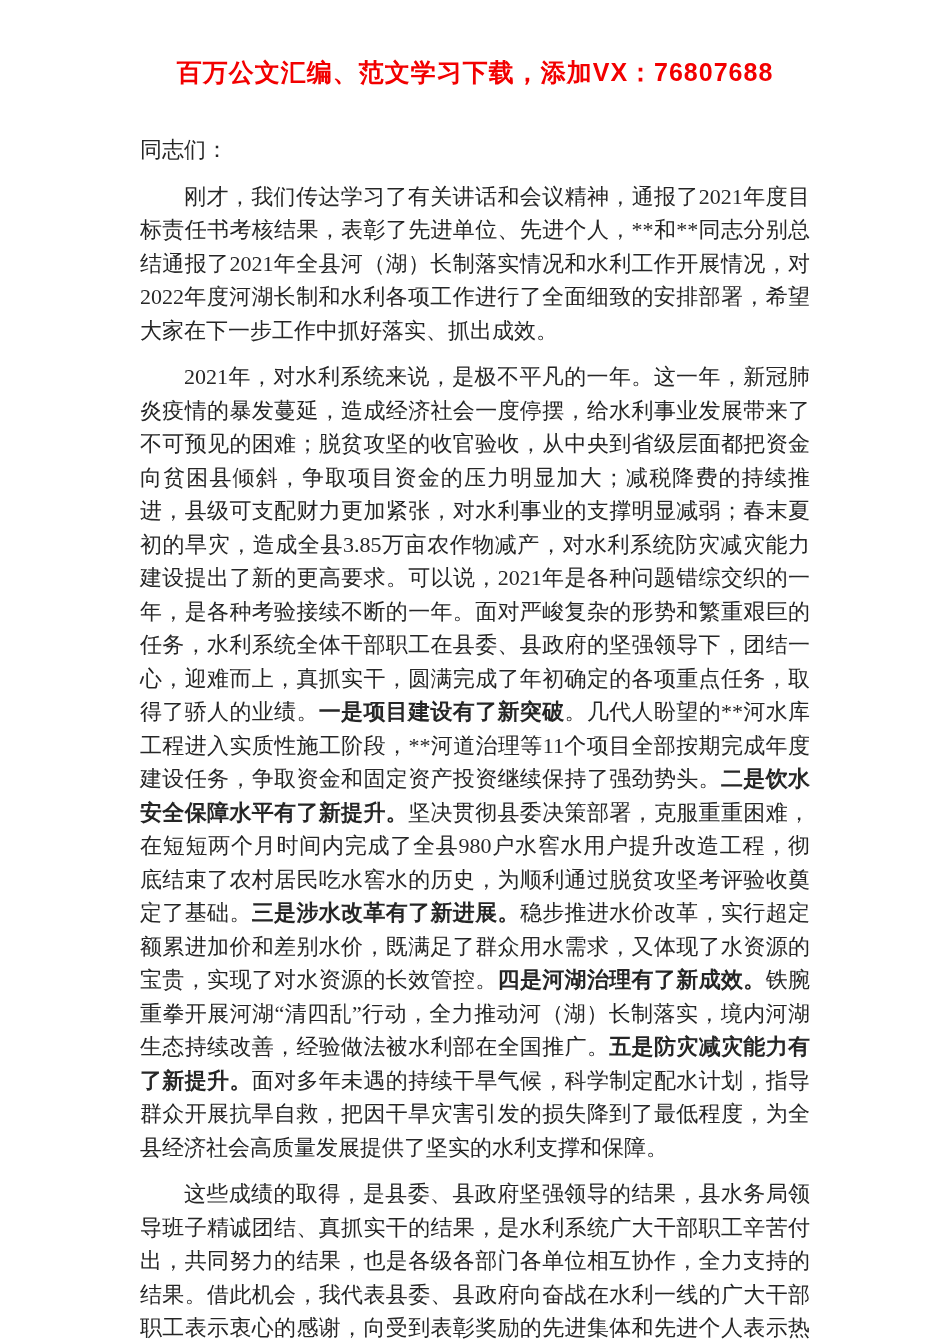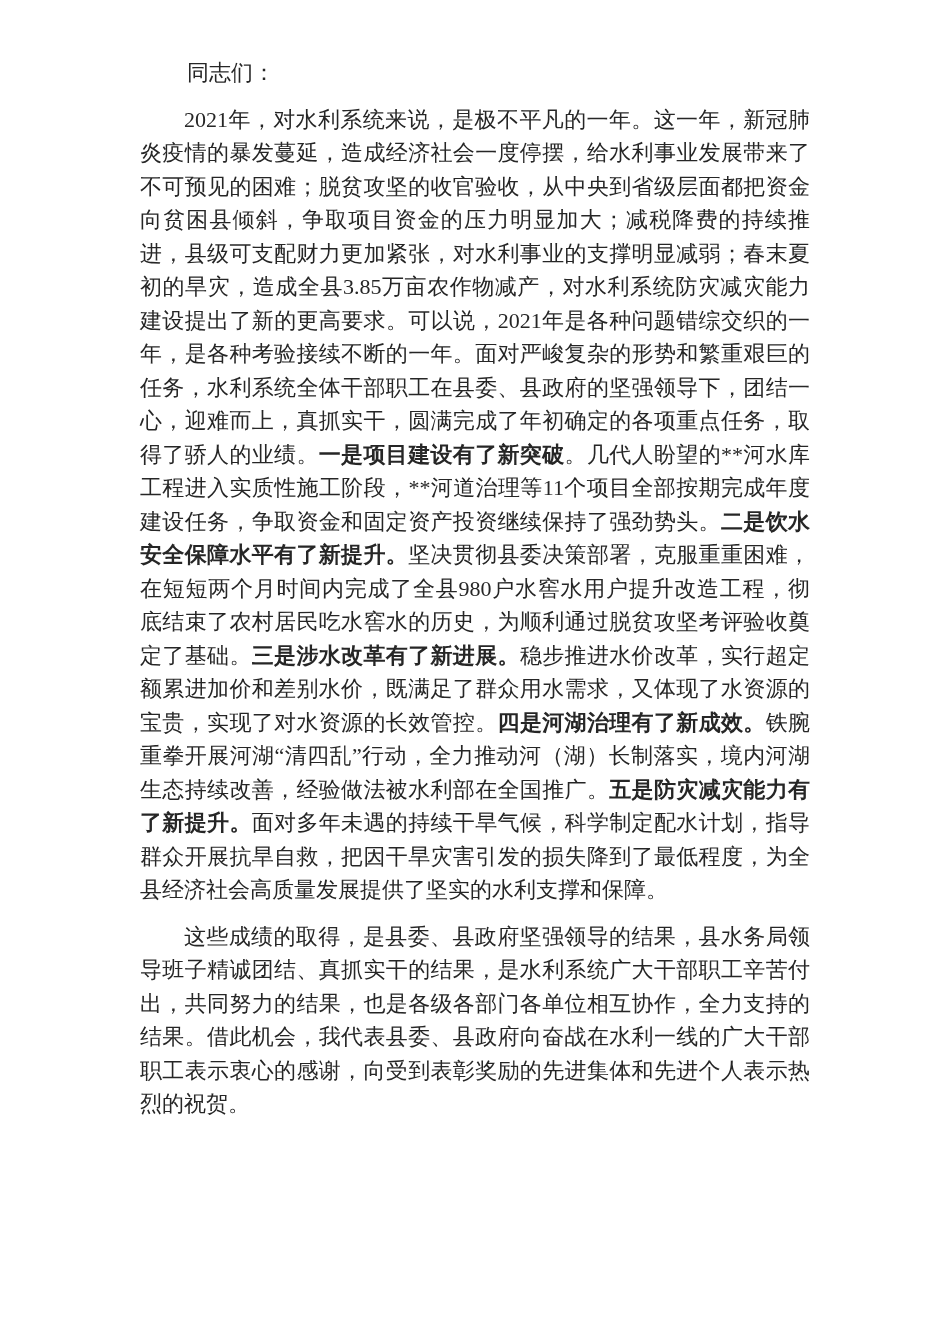--- a/index.html
+++ b/index.html
@@ -30,31 +30,32 @@
   .doc-body p {
     font-size: 22px;
     line-height: 33.5px;
     text-align: justify;
     text-indent: 2em;
     margin-bottom: 13px;
     word-break: break-all;
   }
   .doc-body p.no-indent {
     text-indent: 0;
-    margin-left: 47px;
   }
   .doc-body .bold-run {
     font-weight: 700;
     margin-top: 32px;
   }
 </style>
 </head>
 <body>
 
 <div class="page">
+  <div class="promo-header" style="color: rgb(242, 0, 0);">百万公文汇编、范文学习下载，添加VX：76807688</div>
 
   <div class="doc-body" style="color: rgb(38, 38, 38);">
 
   <p class="para no-indent"><span class="text-run">同志们：</span></p>
+      <p class="para"><span class="text-run">刚才，我们传达学习了有关讲话和会议精神，通报了2021年度目标责任书考核结果，表彰了先进单位、先进个人，**和**同志分别总结通报了2021年全县河（湖）长制落实情况和水利工作开展情况，对2022年度河湖长制和水利各项工作进行了全面细致的安排部署，希望大家在下一步工作中抓好落实、抓出成效。</span></p>
       <p class="para"><span class="text-run">2021年，对水利系统来说，是极不平凡的一年。这一年，新冠肺炎疫情的暴发蔓延，造成经济社会一度停摆，给水利事业发展带来了不可预见的困难；脱贫攻坚的收官验收，从中央到省级层面都把资金向贫困县倾斜，争取项目资金的压力明显加大；减税降费的持续推进，县级可支配财力更加紧张，对水利事业的支撑明显减弱；春末夏初的旱灾，造成全县3.85万亩农作物减产，对水利系统防灾减灾能力建设提出了新的更高要求。可以说，2021年是各种问题错综交织的一年，是各种考验接续不断的一年。面对严峻复杂的形势和繁重艰巨的任务，水利系统全体干部职工在县委、县政府的坚强领导下，团结一心，迎难而上，真抓实干，圆满完成了年初确定的各项重点任务，取得了骄人的业绩。</span><span class="bold-run">一是项目建设有了新突破</span><span class="text-run">。几代人盼望的**河水库工程进入实质性施工阶段，**河道治理等11个项目全部按期完成年度建设任务，争取资金和固定资产投资继续保持了强劲势头。</span><span class="bold-run">二是饮水安全保障水平有了新提升。</span><span class="text-run">坚决贯彻县委决策部署，克服重重困难，在短短两个月时间内完成了全县980户水窖水用户提升改造工程，彻底结束了农村居民吃水窖水的历史，为顺利通过脱贫攻坚考评验收奠定了基础。</span><span class="bold-run">三是涉水改革有了新进展。</span><span class="text-run">稳步推进水价改革，实行超定额累进加价和差别水价，既满足了群众用水需求，又体现了水资源的宝贵，实现了对水资源的长效管控。</span><span class="bold-run">四是河湖治理有了新成效。</span><span class="text-run">铁腕重拳开展河湖“清四乱”行动，全力推动河（湖）长制落实，境内河湖生态持续改善，经验做法被水利部在全国推广。</span><span class="bold-run">五是防灾减灾能力有了新提升。</span><span class="text-run">面对多年未遇的持续干旱气候，科学制定配水计划，指导群众开展抗旱自救，把因干旱灾害引发的损失降到了最低程度，为全县经济社会高质量发展提供了坚实的水利支撑和保障。</span></p>
       <p class="para"><span class="text-run">这些成绩的取得，是县委、县政府坚强领导的结果，县水务局领导班子精诚团结、真抓实干的结果，是水利系统广大干部职工辛苦付出，共同努力的结果，也是各级各部门各单位相互协作，全力支持的结果。借此机会，我代表县委、县政府向奋战在水利一线的广大干部职工表示衷心的感谢，向受到表彰奖励的先进集体和先进个人表示热烈的祝贺。</span></p>
     </div>
 </div>
 
 </body></html>

